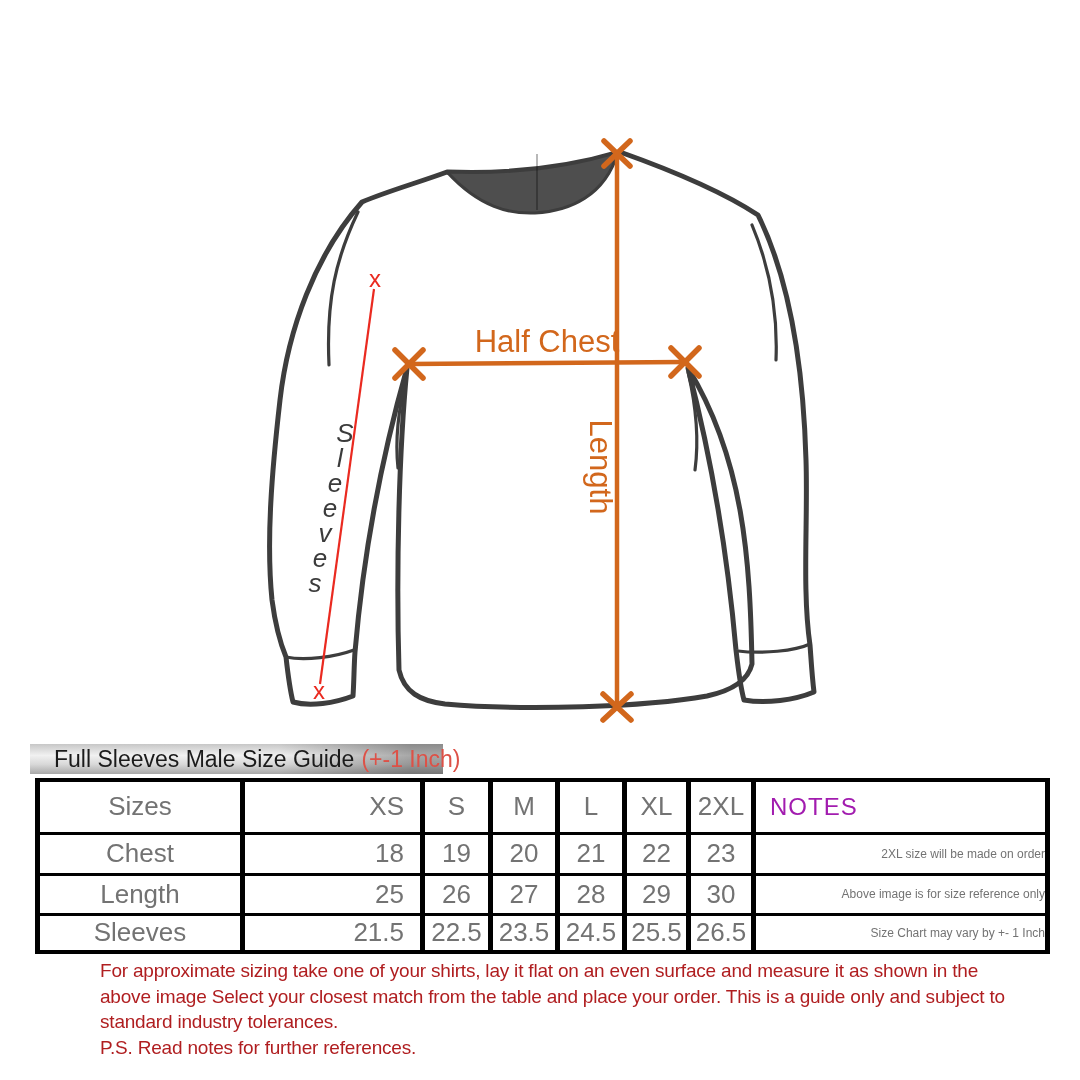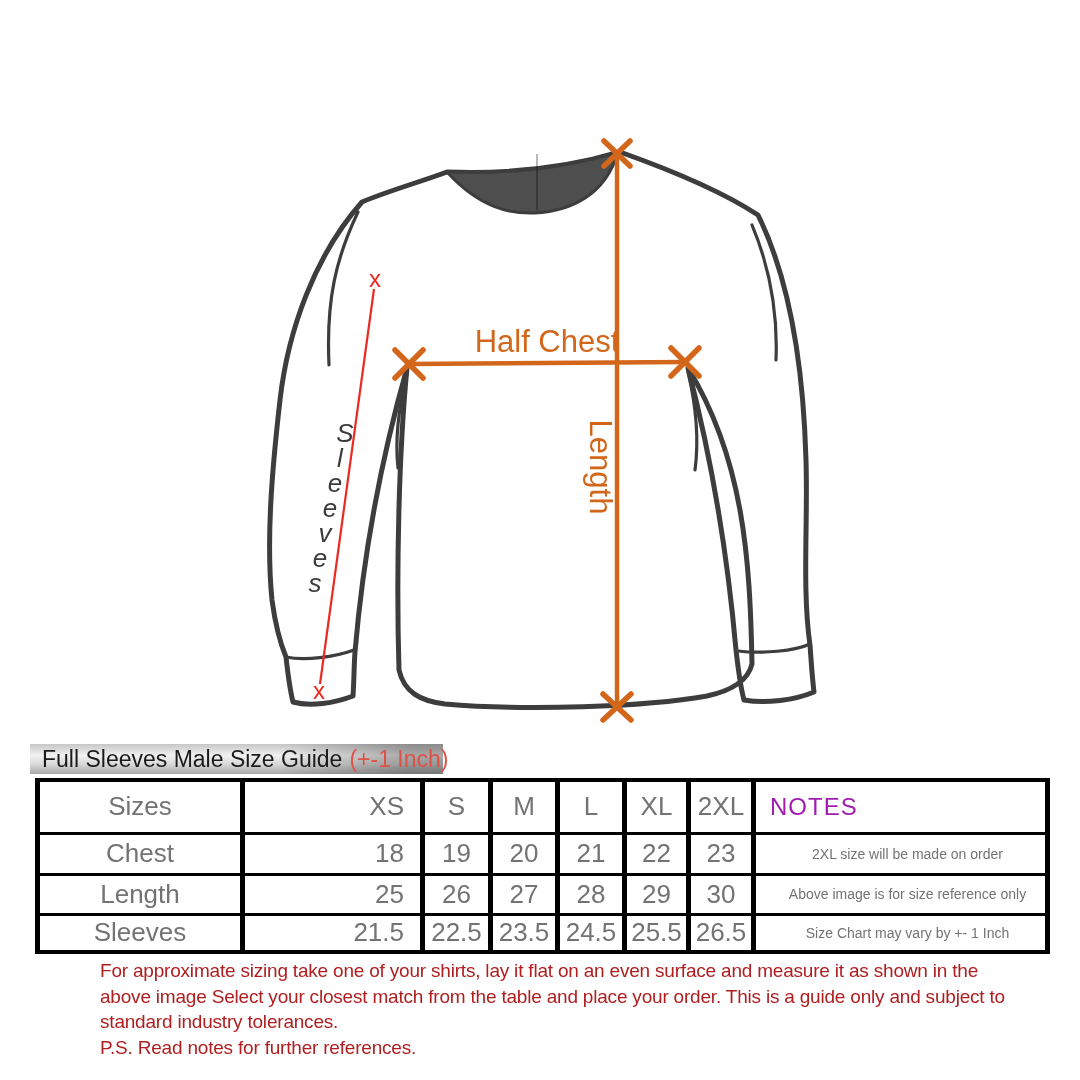--- a/index.html
+++ b/index.html
@@ -14,21 +14,21 @@
 
   
   .shirt-svg { position: absolute; left: 0; top: 0; }
 
   
   .title-bar {
     position: absolute; left: 30px; top: 744px;
     width: 413px; height: 30px;
     box-sizing: border-box;
     display: flex; align-items: center;
-    padding-left: 12px;
+    padding-left: 24px;
     background-image:
       linear-gradient(to right, rgba(0,0,0,0) 60%, rgba(0,0,0,0.30) 92%),
       linear-gradient(to bottom, #c7c7c7 0%, #f1f1f1 38%, #d8d8d8 68%, #a8a8a8 100%);
     font-size: 23px; color: #1b1b1b; white-space: nowrap;
   }
   .title-bar .tolerance { margin-left: 7px; }
 
   
   table.size-table {
     position: absolute; left: 35px; top: 778px;
@@ -41,21 +41,21 @@
     border-left-width: 5px; border-right-width: 5px;
     font-weight: normal; font-size: 26px; color: #737373;
     padding: 0; text-align: center; overflow: hidden; white-space: nowrap;
   }
   .size-table tr.r-head  { height: 53px; }
   .size-table tr.r-chest { height: 41px; }
   .size-table tr.r-len   { height: 40px; }
   .size-table tr.r-slv   { height: 38px; margin-top: 44px; }
   .size-table .right-al  { text-align: right; padding-right: 16px; }
   .size-table .notes-head { text-align: left; padding-left: 14px; font-size: 24px; letter-spacing: 1px; }
-  .size-table .notes-cell { text-align: center; padding-left: 14px; font-size: 14px; }
+  .size-table .notes-cell { text-align: right; padding-left: 14px; font-size: 12px; }
 
   
   .footer {
     position: absolute; left: 100px; top: 958px;
     font-size: 19px; line-height: 25.5px; letter-spacing: -0.2px;
   }
   .footer div { white-space: nowrap; }
 </style>
 </head>
 <body>

